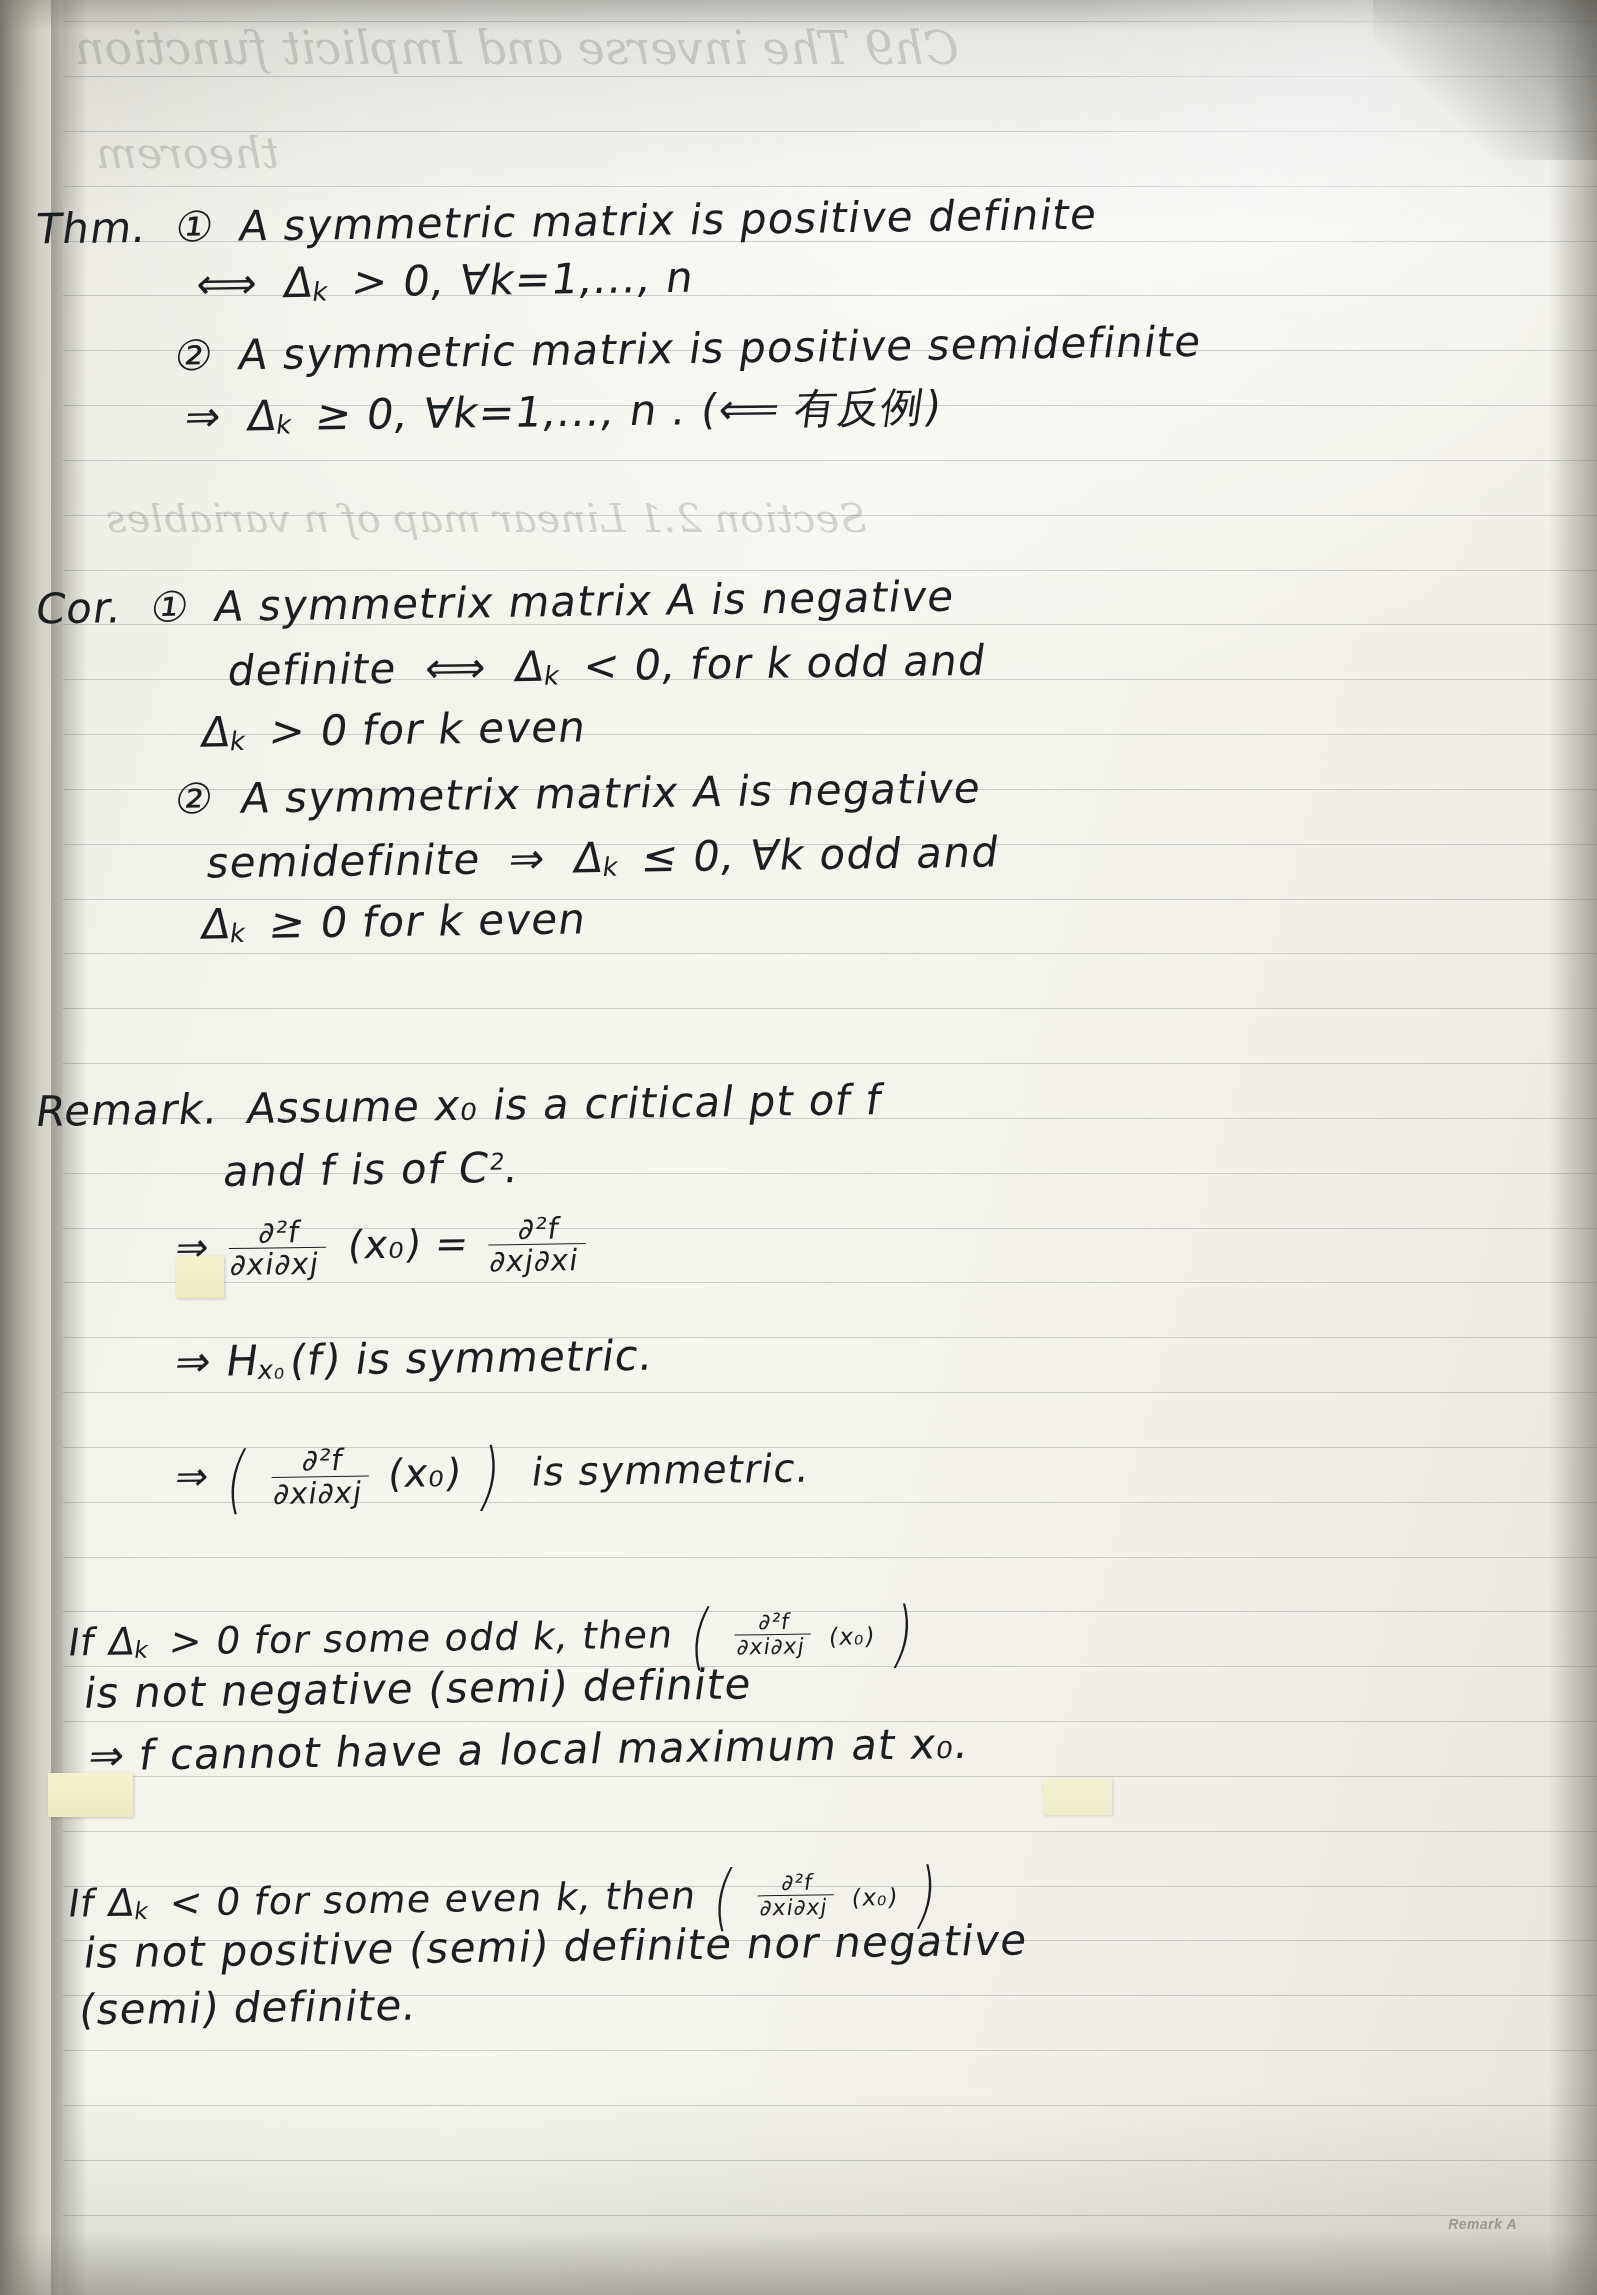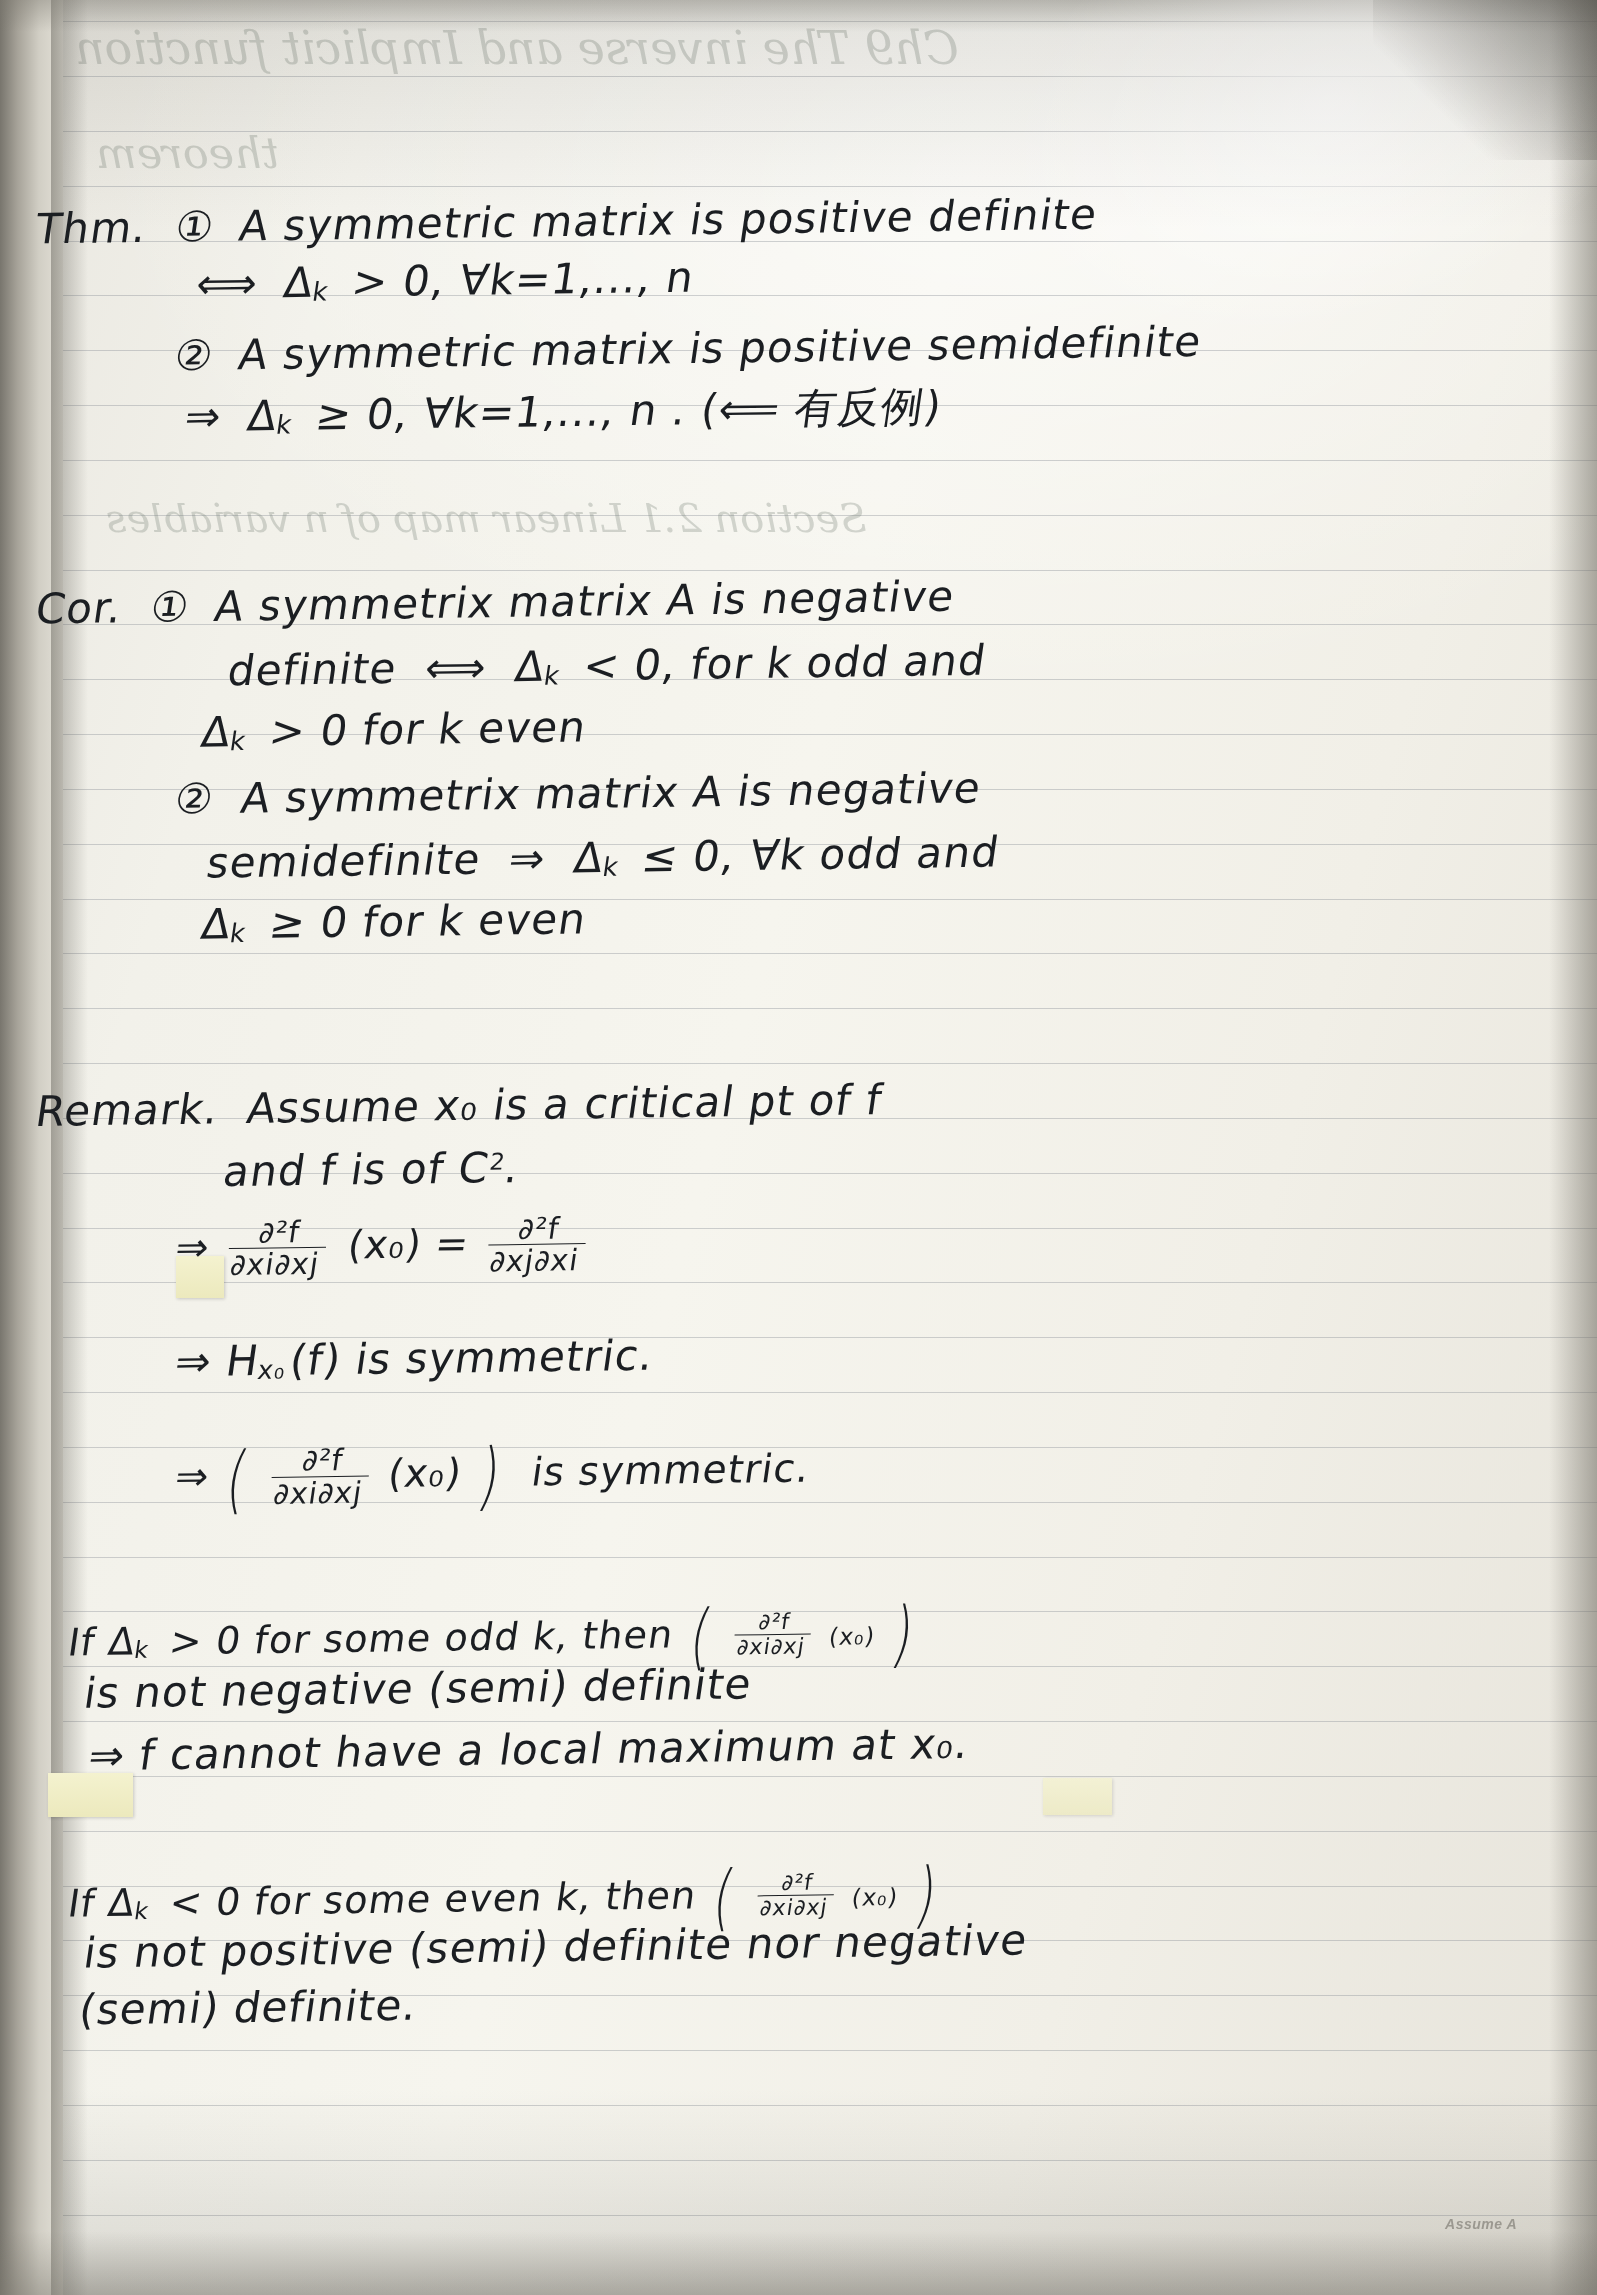--- a/index.html
+++ b/index.html
@@ -377,15 +377,15 @@
       <span class="big-paren">)</span>
     </div>
 
     <div class="ln" style="left:85px; top:1922px;">is  not  positive   (semi) definite  nor  negative</div>
 
     <div class="ln" style="left:80px; top:1983px;">(semi) definite.</div>
 
   </div>
 
   <div class="shadow-band"></div>
-  <div class="brand">Assume A</div>
+  <div class="brand">Remark A</div>
 </div>
 
 
 </body></html>

